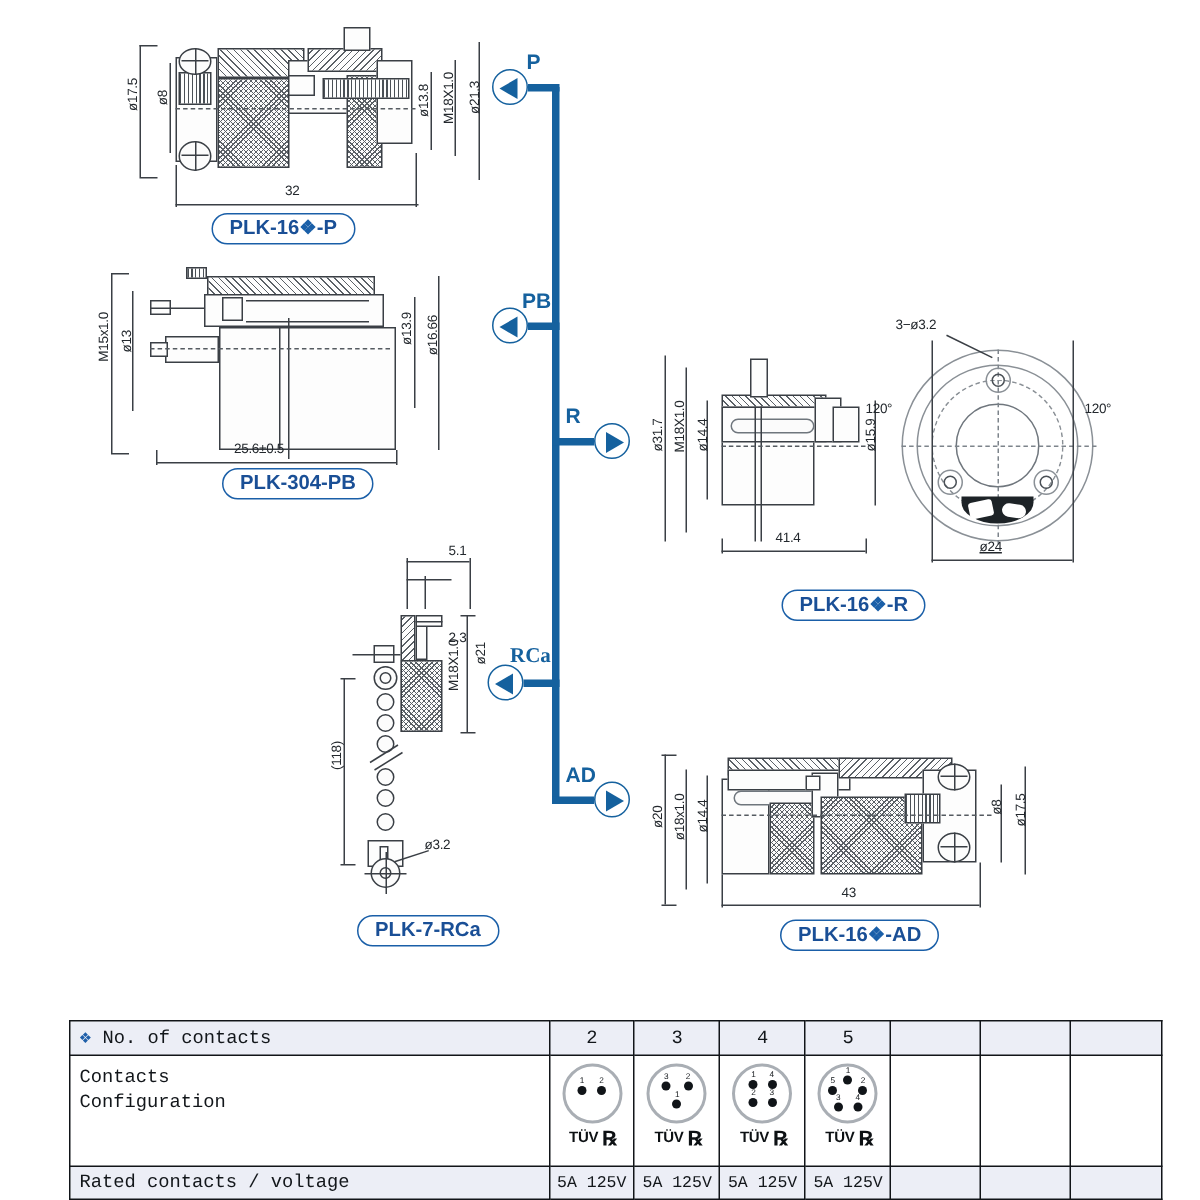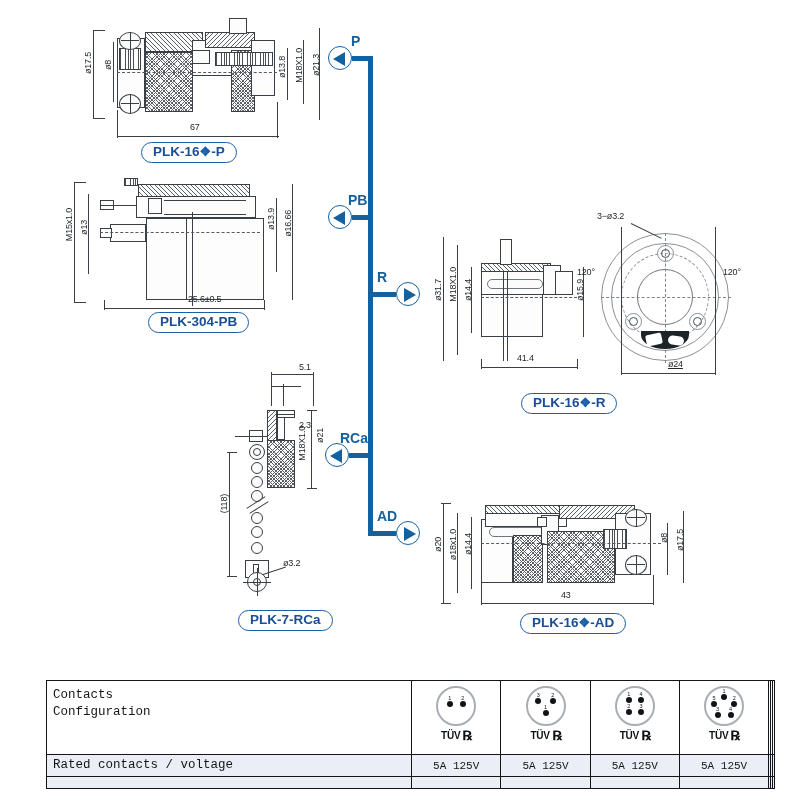--- a/index.html
+++ b/index.html
@@ -312,21 +312,21 @@
     <div class="node left" style="left:328px; top:46px;"></div>
     <div class="tlabel" style="left:351px; top:33px;">P</div>
 
     <div class="node left" style="left:328px; top:205px;"></div>
     <div class="tlabel" style="left:348px; top:192px;">PB</div>
 
     <div class="node right" style="left:396px; top:282px;"></div>
     <div class="tlabel" style="left:377px; top:269px;">R</div>
 
     <div class="node left" style="left:325px; top:443px;"></div>
-    <div class="tlabel" style="left:340px; top:430px;">RCa</div>
+    <div class="tlabel" style="left:340px; top:430px;font-family:Liberation Serif, serif;">RCa</div>
 
     <div class="node right" style="left:396px; top:521px;"></div>
     <div class="tlabel" style="left:377px; top:508px;">AD</div>
   </div>
 
   <div class="abs" style="left:55px; top:10px; width:290px; height:160px;">
 
     <div class="ln lnv" style="left:38px; top:20px; height:88px;"></div>
     <div class="ln lnv" style="left:58px; top:32px; height:60px;"></div>
     <div class="ln lnh" style="left:38px; top:20px; width:12px;"></div>
@@ -357,21 +357,21 @@
     <div class="ln lnv" style="left:232px; top:38px; height:52px;"></div>
     <div class="ln lnv" style="left:248px; top:30px; height:64px;"></div>
     <div class="ln lnv" style="left:264px; top:18px; height:92px;"></div>
     <div class="dimtext vert" style="left:222px; top:46px;">ø13.8</div>
     <div class="dimtext vert" style="left:239px; top:38px;">M18X1.0</div>
     <div class="dimtext vert" style="left:256px; top:44px;">ø21.3</div>
 
     <div class="ln lnh" style="left:62px; top:126px; width:162px;"></div>
     <div class="ln lnv" style="left:62px; top:100px; height:28px;"></div>
     <div class="ln lnv" style="left:222px; top:92px; height:36px;"></div>
-    <div class="dimtext" style="left:135px; top:112px;">67</div>
+    <div class="dimtext" style="left:135px; top:112px;">32</div>
 
     <div class="pill" style="left:86px; top:132px;">
       <span>PLK-16</span><span class="dia">❖</span><span>-P</span>
     </div>
   </div>
 
   <div class="abs" style="left:60px; top:172px; width:300px; height:160px;">
     <div class="ln lnv" style="left:14px; top:10px; height:120px;"></div>
     <div class="ln lnv" style="left:28px; top:22px; height:80px;"></div>
     <div class="ln lnh" style="left:14px; top:10px; width:12px;"></div>
@@ -395,21 +395,21 @@
     <div class="centerline" style="left:40px; top:60px; width:160px;"></div>
 
     <div class="ln lnv" style="left:216px; top:26px; height:74px;"></div>
     <div class="ln lnv" style="left:232px; top:12px; height:116px;"></div>
     <div class="dimtext vert" style="left:206px; top:36px;">ø13.9</div>
     <div class="dimtext vert" style="left:223px; top:38px;">ø16.66</div>
 
     <div class="ln lnh" style="left:44px; top:136px; width:160px;"></div>
     <div class="ln lnv" style="left:44px; top:128px; height:10px;"></div>
     <div class="ln lnv" style="left:204px; top:128px; height:10px;"></div>
-    <div class="dimtext" style="left:96px; top:122px;margin-left:32px;">25.6±0.5</div>
+    <div class="dimtext" style="left:96px; top:122px;">25.6±0.5</div>
 
     <div class="pill" style="left:88px; top:140px;">PLK-304-PB</div>
   </div>
 
   <div class="abs" style="left:425px; top:205px; width:350px; height:215px;">
 
     <div class="ln lnv" style="left:18px; top:32px; height:124px;"></div>
     <div class="ln lnv" style="left:32px; top:40px; height:110px;"></div>
     <div class="ln lnv" style="left:46px; top:62px; height:66px;"></div>
     <div class="dimtext vert" style="left:8px; top:74px;">ø31.7</div>
@@ -452,21 +452,21 @@
     <div class="abs" style="left:243px; top:131px; width:16px; height:9px; background:#ffffff; border-radius:5px; transform:rotate(8deg);"></div>
 
     <div class="ln lnh" style="left:58px; top:22px; width:0px;"></div>
     <div class="dimtext" style="left:172px; top:6px;">3−ø3.2</div>
     <div class="ln lnh" style="left:206px; top:18px; width:34px; transform:rotate(26deg); transform-origin:left center;"></div>
     <div class="dimtext" style="left:152px; top:62px;">120°</div>
     <div class="dimtext" style="left:298px; top:62px;">120°</div>
     <div class="ln lnh" style="left:196px; top:168px; width:94px;"></div>
     <div class="ln lnv" style="left:196px; top:22px; height:148px;"></div>
     <div class="ln lnv" style="left:290px; top:22px; height:148px;"></div>
-    <div class="dimtext" style="left:243px; top:154px;text-decoration:underline;">ø24</div>
+    <div class="dimtext" style="left:228px; top:154px;text-decoration:underline;">ø24</div>
 
     <div class="pill" style="left:96px; top:188px;">
       <span>PLK-16</span><span class="dia">❖</span><span>-R</span>
     </div>
   </div>
 
   <div class="abs" style="left:215px; top:362px; width:150px; height:275px;">
 
     <div class="ln lnh" style="left:56px; top:12px; width:42px;"></div>
     <div class="ln lnh" style="left:56px; top:24px; width:30px;"></div>
@@ -556,20 +556,30 @@
     <div class="dimtext" style="left:136px; top:105px;">43</div>
 
     <div class="pill" style="left:95px; top:128px;">
       <span>PLK-16</span><span class="dia">❖</span><span>-AD</span>
     </div>
   </div>
 
   <table id="spec-table">
     <tbody>
 
+      <tr>
+        <td class="lbl" style="width:320px; height:23px;"><span class="hdr-diamond">❖</span> <span>No. of contacts</span></td>
+        <td class="val" style="width:57px;">2</td>
+        <td class="val" style="width:57px;">3</td>
+        <td class="val" style="width:57px;">4</td>
+        <td class="val" style="width:57px;">5</td>
+        <td class="val" style="width:60px;"></td>
+        <td class="val" style="width:60px;"></td>
+        <td class="val" style="width:61px;"></td>
+      </tr>
 
       <tr>
         <td class="lbl cfglbl" style="height:74px; vertical-align:top; padding-top:6px;">Contacts
 Configuration</td>
         <td class="cfg">
             <div class="cfg-inner">
               <div class="cfg-circle">
                 <div class="cfg-pin" style="left: 32%; top: 45%;"></div>
                 <div class="cfg-pinnum" style="left: 32%; top: 28%;">1</div>
                 <div class="cfg-pin" style="left: 68%; top: 45%;"></div>

